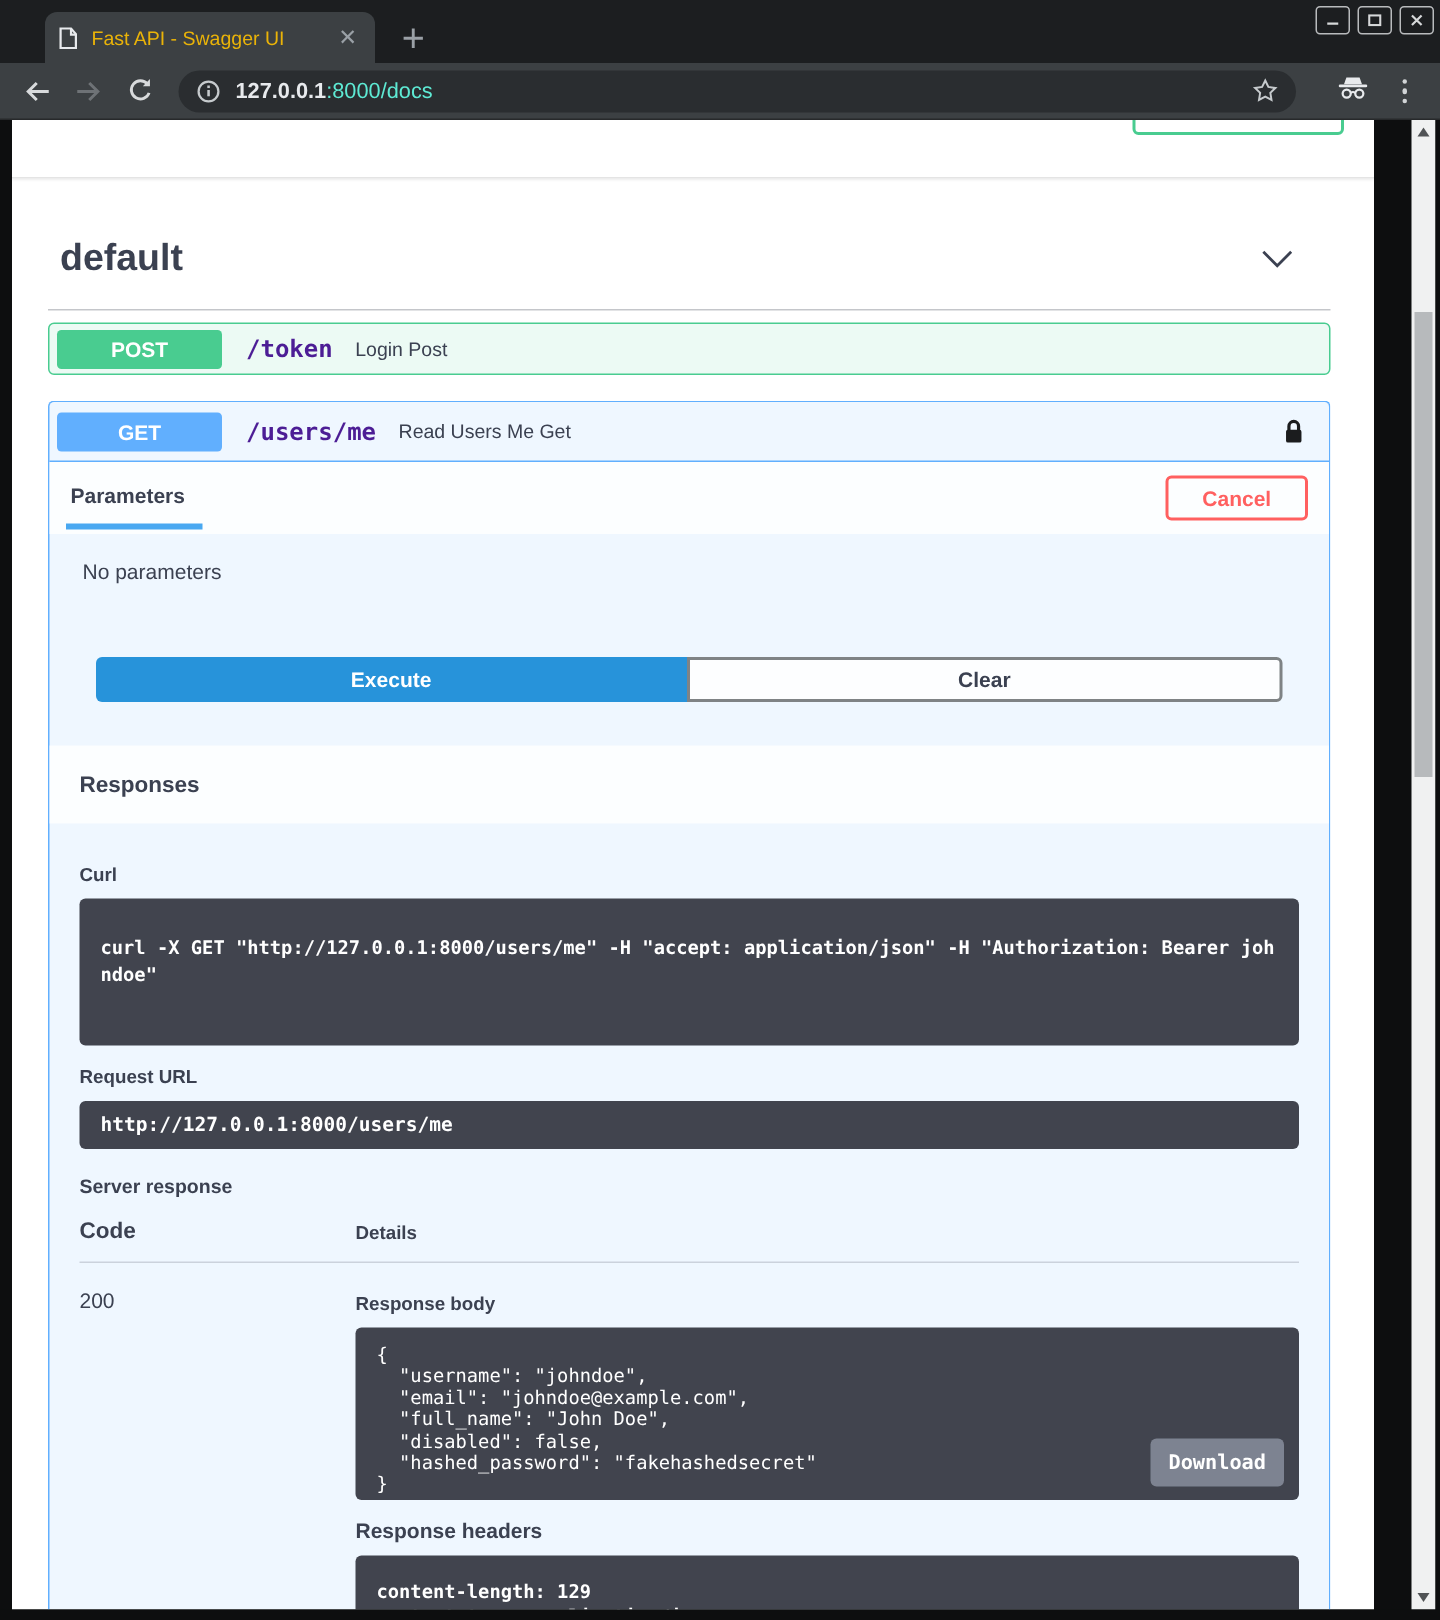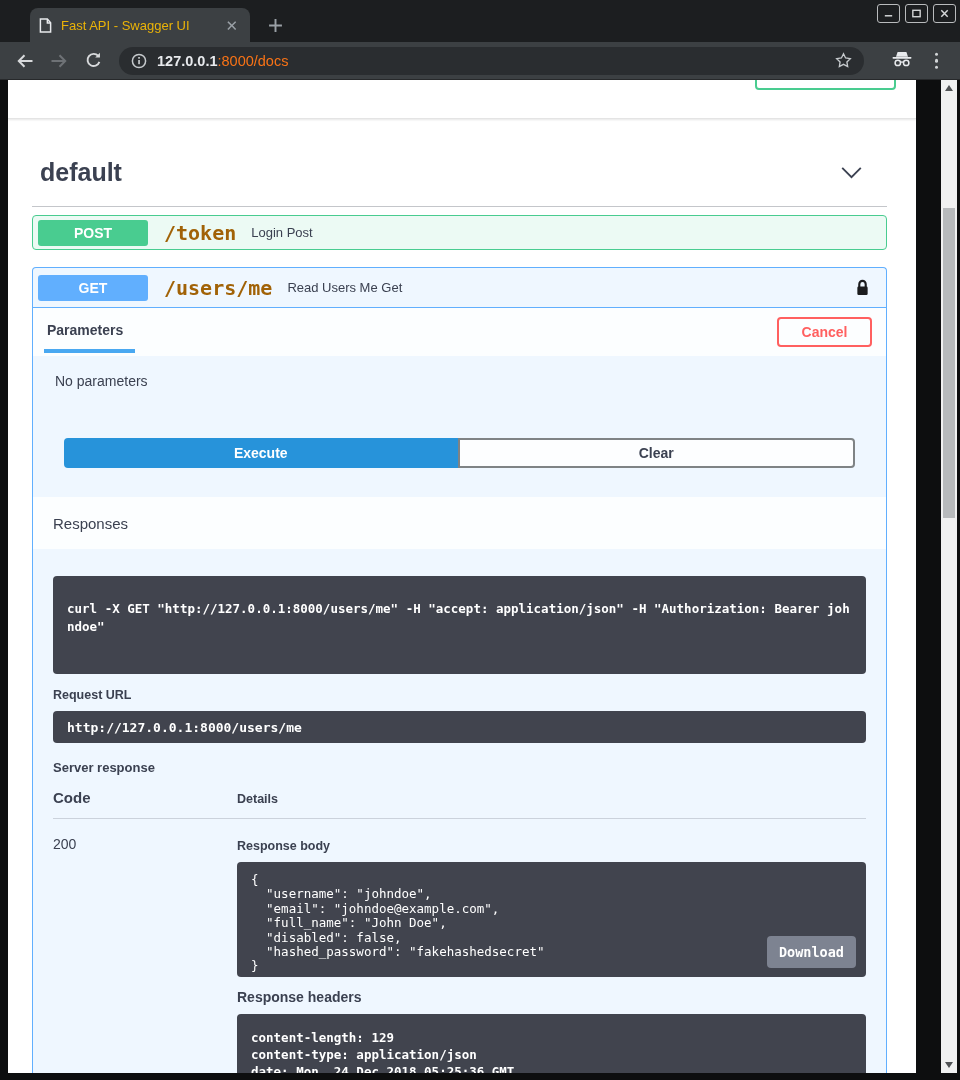--- a/index.html
+++ b/index.html
@@ -21,21 +21,21 @@
 
   .toolbar { position:absolute; top:42px; left:0; right:0; height:38px; background:#3c4043;
              border-bottom:1px solid #27292b; display:flex; align-items:center; }
   .nav-icon { width:22px; height:22px; display:flex; align-items:center; justify-content:center; }
   .back-btn { margin-left:14px; }
   .fwd-btn  { margin-left:12px; }
   .reload-btn { margin-left:12px; }
   .omnibox { margin-left:15px; width:745px; height:28px; background:#2a2d30; border-radius:14px;
              display:flex; align-items:center; padding:0 12px; }
   .url-text { margin-left:10px; font-size:14.5px; color:#e8eaed; white-space:nowrap; }
-  .url-rest { color:#f97316; }
+  .url-rest { color:#5eead4; }
   .star-btn { margin-left:auto; display:flex; }
   .incog { position:absolute; right:47px; top:50%; transform:translateY(-50%); }
   .kebab { position:absolute; right:22px; top:50%; transform:translateY(-50%);
            display:flex; flex-direction:column; gap:3px; }
   .kebab i { width:3.5px; height:3.5px; border-radius:50%; background:#d2d5d7; display:block; }
 
   
   .scrollbar { position:absolute; top:80px; right:3px; width:16px; height:993px; background:#f0f1f1; }
   .sb-up, .sb-down { position:absolute; left:4px; width:0; height:0;
                      border-left:4px solid transparent; border-right:4px solid transparent; }
@@ -68,21 +68,21 @@
                   height:825px; }
 
   .opblock-summary { display:flex; align-items:center; padding:0 12px 0 5px; }
   .opblock-post .opblock-summary { height:33px;border-radius:12px; }
   .opblock-get  .opblock-summary { height:40px; border-bottom:1px solid #61affe; }
   .method-badge { width:110px; text-align:center; border-radius:3px; color:#fff;
                   font-weight:700; font-size:14px; padding:5px 0; }
   .badge-post { background:#49cc90; }
   .badge-get  { background:#61affe; }
   .op-path { margin-left:16px; font-family:"DejaVu Sans Mono", monospace; font-weight:700;
-             font-size:20px; color:#a16207; }
+             font-size:16px; color:#4c1d95; }
   .op-desc { margin-left:15px; font-size:13px; color:#3b4151; }
   .op-lock { margin-left:auto; display:flex; padding-right:4px; }
 
   .opblock-section-header { height:48px; background:rgba(255,255,255,.8);
                             display:flex; justify-content:space-between; padding:0 14px; }
   .param-tab { position:relative; padding-top:14px; font-weight:700; font-size:14px; color:#3b4151; }
   .param-tab::after { content:""; position:absolute; left:-3px; right:-12px; bottom:3px;
                       height:4px; background:#49a8f1; }
   .cancel-btn { align-self:center; width:95px; height:30px; border:2px solid #ff6060;
                 border-radius:4px; background:transparent; color:#ff6060;
@@ -90,21 +90,21 @@
 
   .params-content { padding:17px 22px 0; height:141px; }
   .no-params { font-size:14px; color:#3b4151; }
   .execute-row { display:flex; height:30px; margin:49px 9px 0 9px; }
   .execute-btn { flex:1; background:#2793da; border:none; border-radius:4px 0 0 4px;
                  color:#fff; font-weight:700; font-size:14px; font-family:inherit; }
   .clear-btn { flex:1; background:#fdfeff; border:2px solid #7f8385; border-radius:0 4px 4px 0;
                color:#3b4151; font-weight:700; font-size:14px; font-family:inherit; }
 
   .responses-header { height:52px; background:rgba(255,255,255,.8); display:flex;
-                      align-items:center; padding:0 20px; font-weight:400; font-size:15px; }
+                      align-items:center; padding:0 20px; font-weight:700; font-size:15px; }
 
   .responses-content { padding:27px 20px 20px; }
   .block-label { font-size:12.5px; font-weight:700; color:#3b4151; margin-bottom:9px; }
   .code-dark { background:#41444e; border-radius:4px; color:#fff;
                font-family:"DejaVu Sans Mono", monospace; }
   .curl-block { height:98px; padding:24px 14px; font-size:12.5px; font-weight:600;
                 white-space:pre-wrap; word-break:break-all; margin-bottom:14px; line-height:1.4; }
   .url-block { height:32px; padding:0 14px; display:flex; align-items:center;
                font-size:13px; font-weight:700; margin-bottom:17px; }
   .server-response-label { font-size:13px; font-weight:700; margin-bottom:14px; }
@@ -264,20 +264,21 @@
           <button class="execute-btn">Execute</button>
           <button class="clear-btn">Clear</button>
         </div>
       </div>
 
       <div class="responses-header">
         <span>Responses</span>
       </div>
 
       <div class="responses-content">
+        <div class="block-label">Curl</div>
         <pre class="code-dark curl-block">curl -X GET "http://127.0.0.1:8000/users/me" -H "accept: application/json" -H "Authorization: Bearer johndoe"</pre>
 
         <div class="block-label">Request URL</div>
         <div class="code-dark url-block">http://127.0.0.1:8000/users/me</div>
 
         <div class="server-response-label">Server response</div>
 
         <div class="resp-table-head">
           <span class="code-col-h">Code</span>
           <span class="details-col-h">Details</span>

